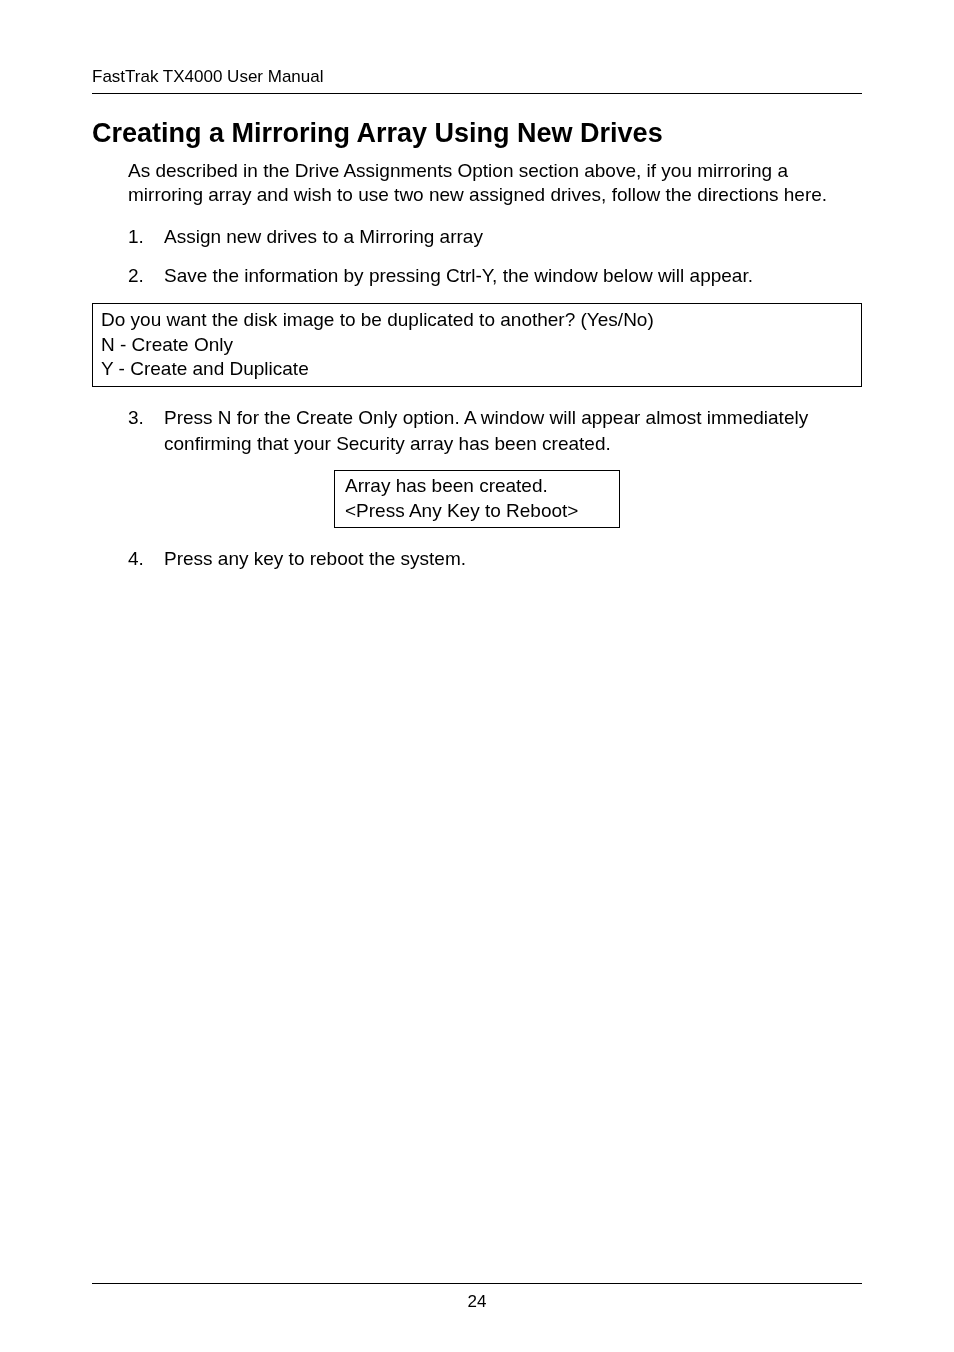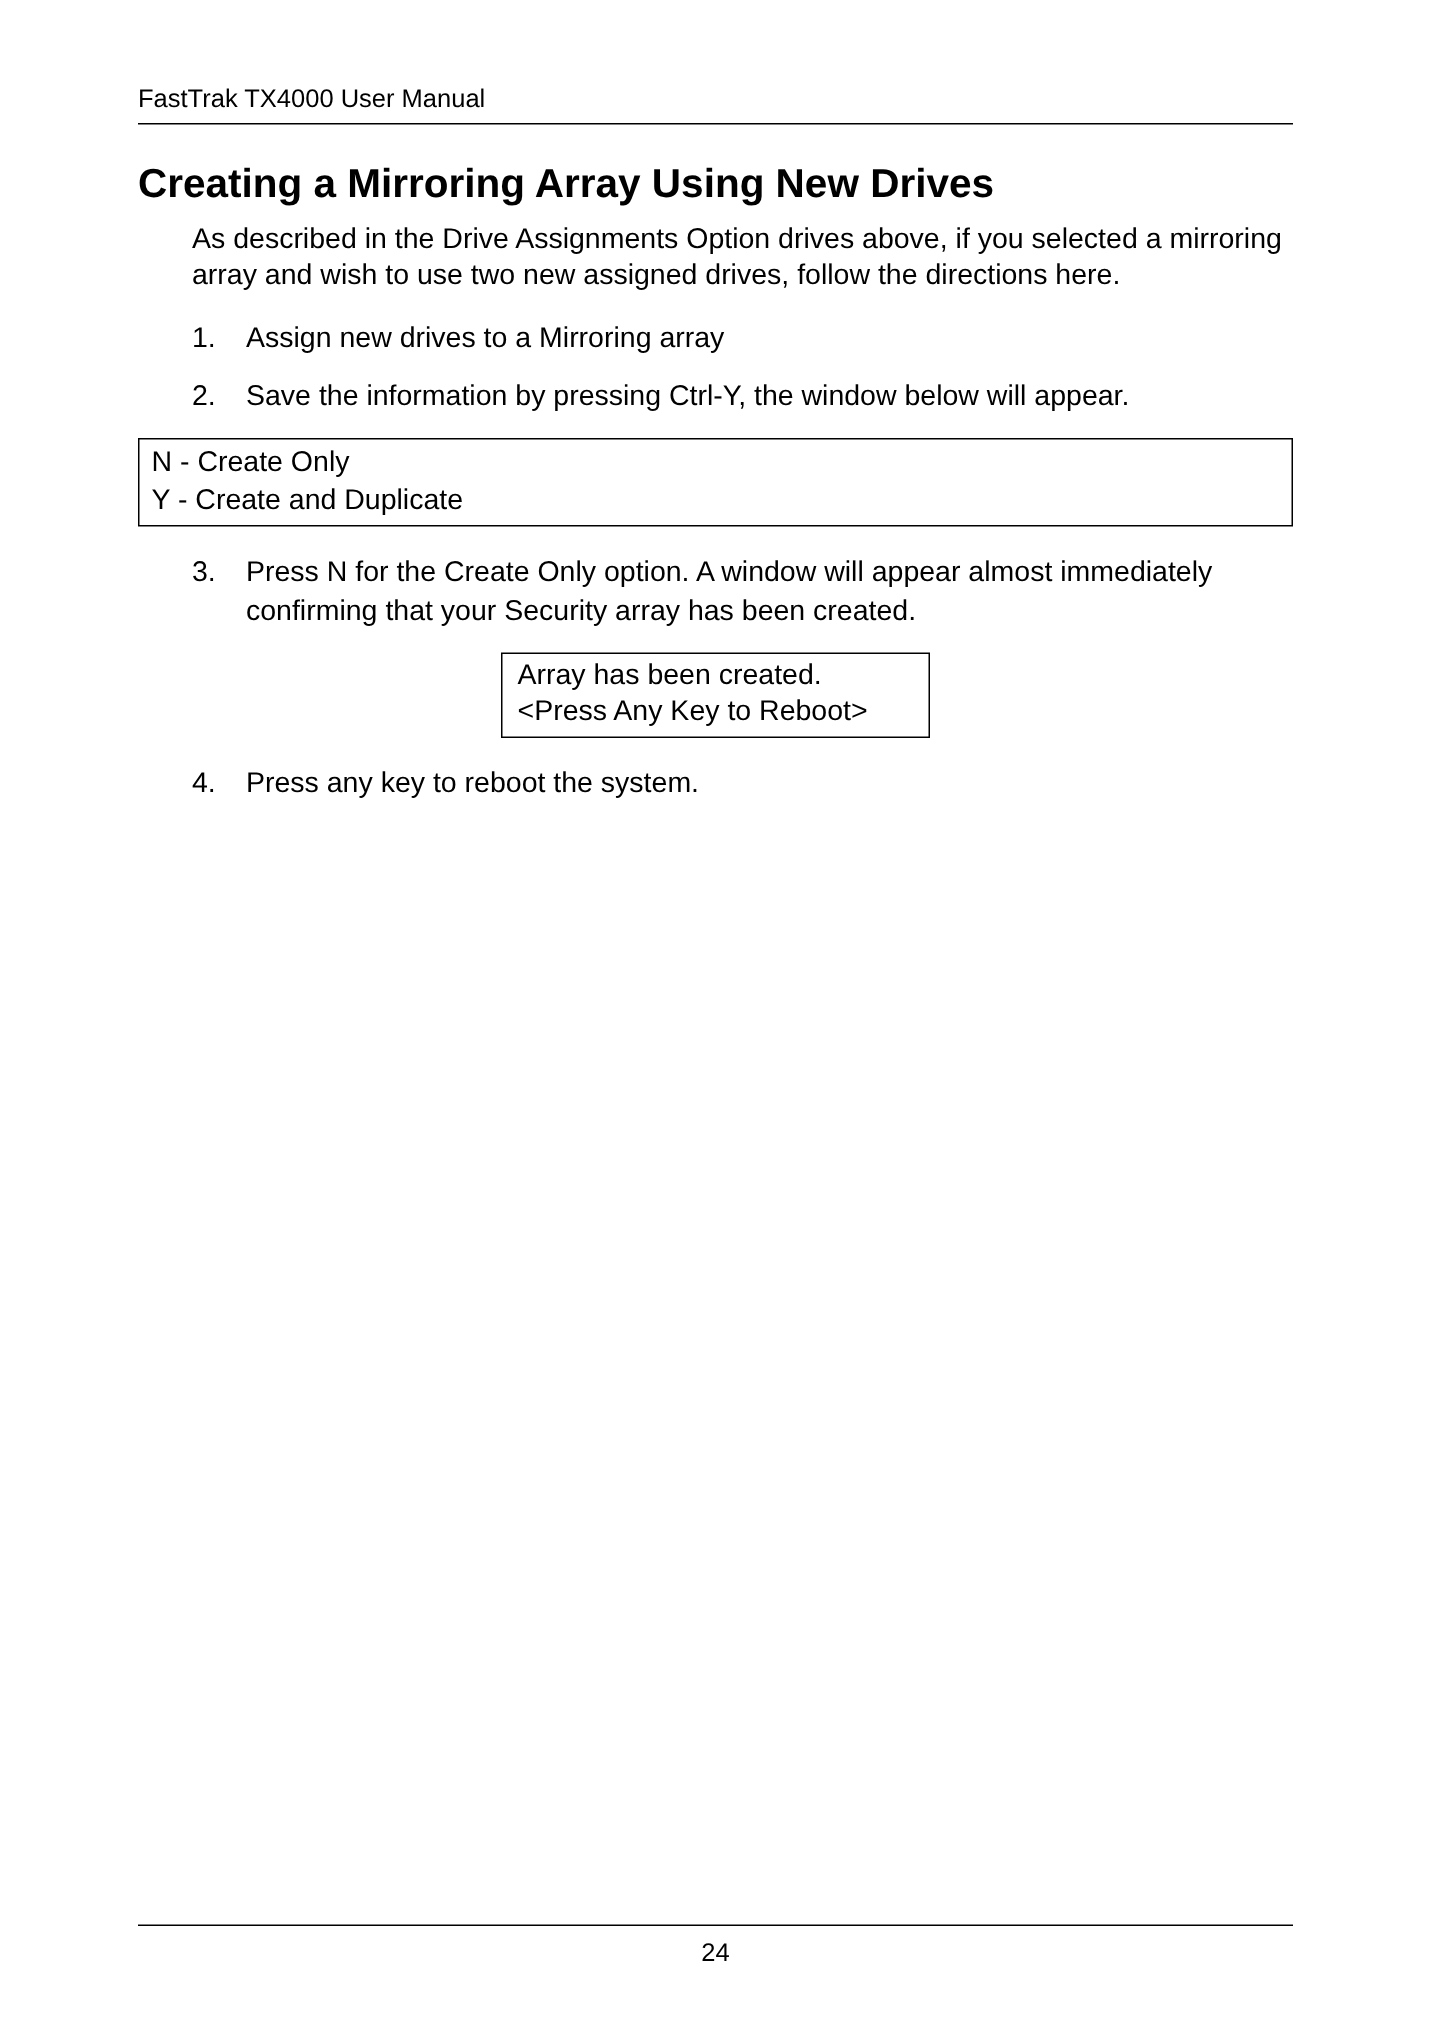--- a/index.html
+++ b/index.html
@@ -76,53 +76,55 @@
     .box-small {
       border: 1px solid #000;
       margin: 10px auto 18px auto;
       padding: 3px 10px 3px 10px;
       font-size: 19px;
       line-height: 1.3;
       width: 286px;
     }
     .content-area {
       flex: 1;
+      margin-top: 11px;
     }
     .footer {
       border-top: 1.5px solid #000;
       text-align: center;
       padding-top: 8px;
       font-size: 17px;
     }
   </style>
 </head>
 <body>
 
 <div class="page">
   <div class="content-area">
     <div class="header-line">
       <span class="header-text">FastTrak TX4000 User Manual</span>
     </div>
 
     <h2 class="section-heading">Creating a Mirroring Array Using New Drives</h2>
 
-    <p class="intro-para">As described in the Drive Assignments Option drives above, if you selected a mirroring array and wish to use two new assigned drives, follow the directions here.</p>
+    <p class="intro-para">As described in the Drive Assignments Option section above, if you mirroring a mirroring array and wish to use two new assigned drives, follow the directions here.</p>
 
     <div class="ordered-list">
       <div class="list-item">
         <span class="list-num">1.</span>
         <span class="list-text">Assign new drives to a Mirroring array</span>
       </div>
       <div class="list-item">
         <span class="list-num">2.</span>
         <span class="list-text">Save the information by pressing Ctrl-Y, the window below will appear.</span>
       </div>
     </div>
 
     <div class="box-full">
+      <span class="box-line">Do you want the disk image to be duplicated to another? (Yes/No)</span>
       <span class="box-line">N - Create Only</span>
       <span class="box-line">Y - Create and Duplicate</span>
     </div>
 
     <div class="ordered-list">
       <div class="list-item">
         <span class="list-num">3.</span>
         <span class="list-text">Press N for the Create Only option. A window will appear almost immediately confirming that your Security array has been created.</span>
       </div>
     </div>

